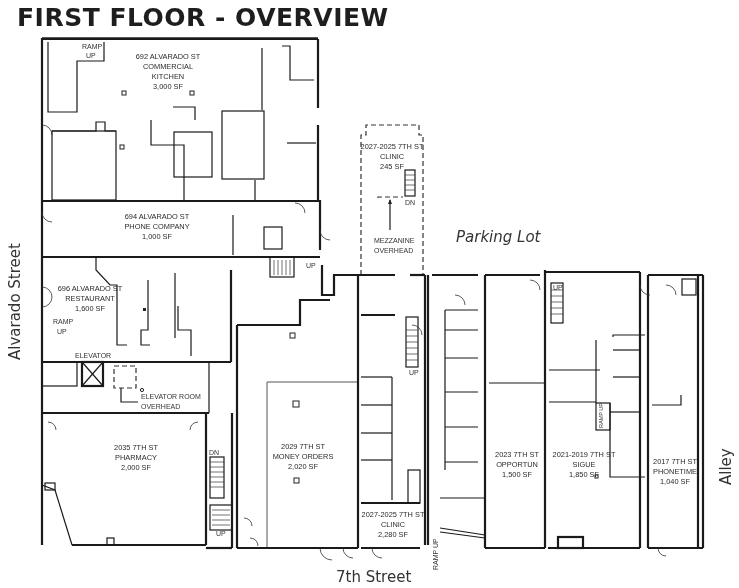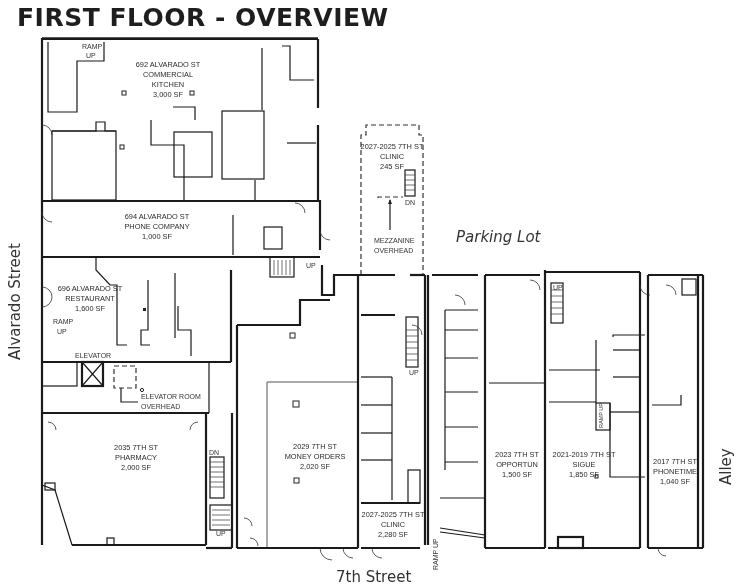--- a/index.html
+++ b/index.html
@@ -240,42 +240,42 @@
     <path d="M666,285 A10,10 0 0,1 676,295"></path>
     <path d="M658,548 A8,8 0 0,0 666,556"></path>
   </g>
 </svg>
 
 <div class="street vert" style="left:6px; top:360px;">Alvarado Street</div>
 <div class="street" style="left:336px; top:568px;text-align:center;">7th Street</div>
 <div class="street vert" style="left:717px; top:485px;">Alley</div>
 <div class="street" style="left:456px; top:228px;font-style:italic;">Parking Lot</div>
 
-<div class="lbl" style="left:118px; top:60px; width:100px;">
+<div class="lbl" style="left:118px; top:52px; width:100px;">
   <div>692 ALVARADO ST</div>
   <div>COMMERCIAL</div>
   <div>KITCHEN</div>
   <div>3,000 SF</div>
 </div>
 <div class="lbl" style="left:107px; top:212px; width:100px;">
   <div>694 ALVARADO ST</div>
   <div>PHONE COMPANY</div>
   <div>1,000 SF</div>
 </div>
 <div class="lbl" style="left:50px; top:284px; width:80px;">
   <div>696 ALVARADO ST</div>
   <div>RESTAURANT</div>
   <div>1,600 SF</div>
 </div>
 <div class="lbl" style="left:93px; top:443px; width:86px;">
   <div>2035 7TH ST</div>
   <div>PHARMACY</div>
   <div>2,000 SF</div>
 </div>
-<div class="lbl" style="left:277px; top:442px; width:76px;">
+<div class="lbl" style="left:265px; top:442px; width:76px;">
   <div>2029 7TH ST</div>
   <div>MONEY ORDERS</div>
   <div>2,020 SF</div>
 </div>
 <div class="lbl" style="left:360px; top:142px; width:64px;">
   <div>2027-2025 7TH ST</div>
   <div>CLINIC</div>
   <div>245 SF</div>
 </div>
 <div class="lbl" style="left:361px; top:510px; width:64px;">

